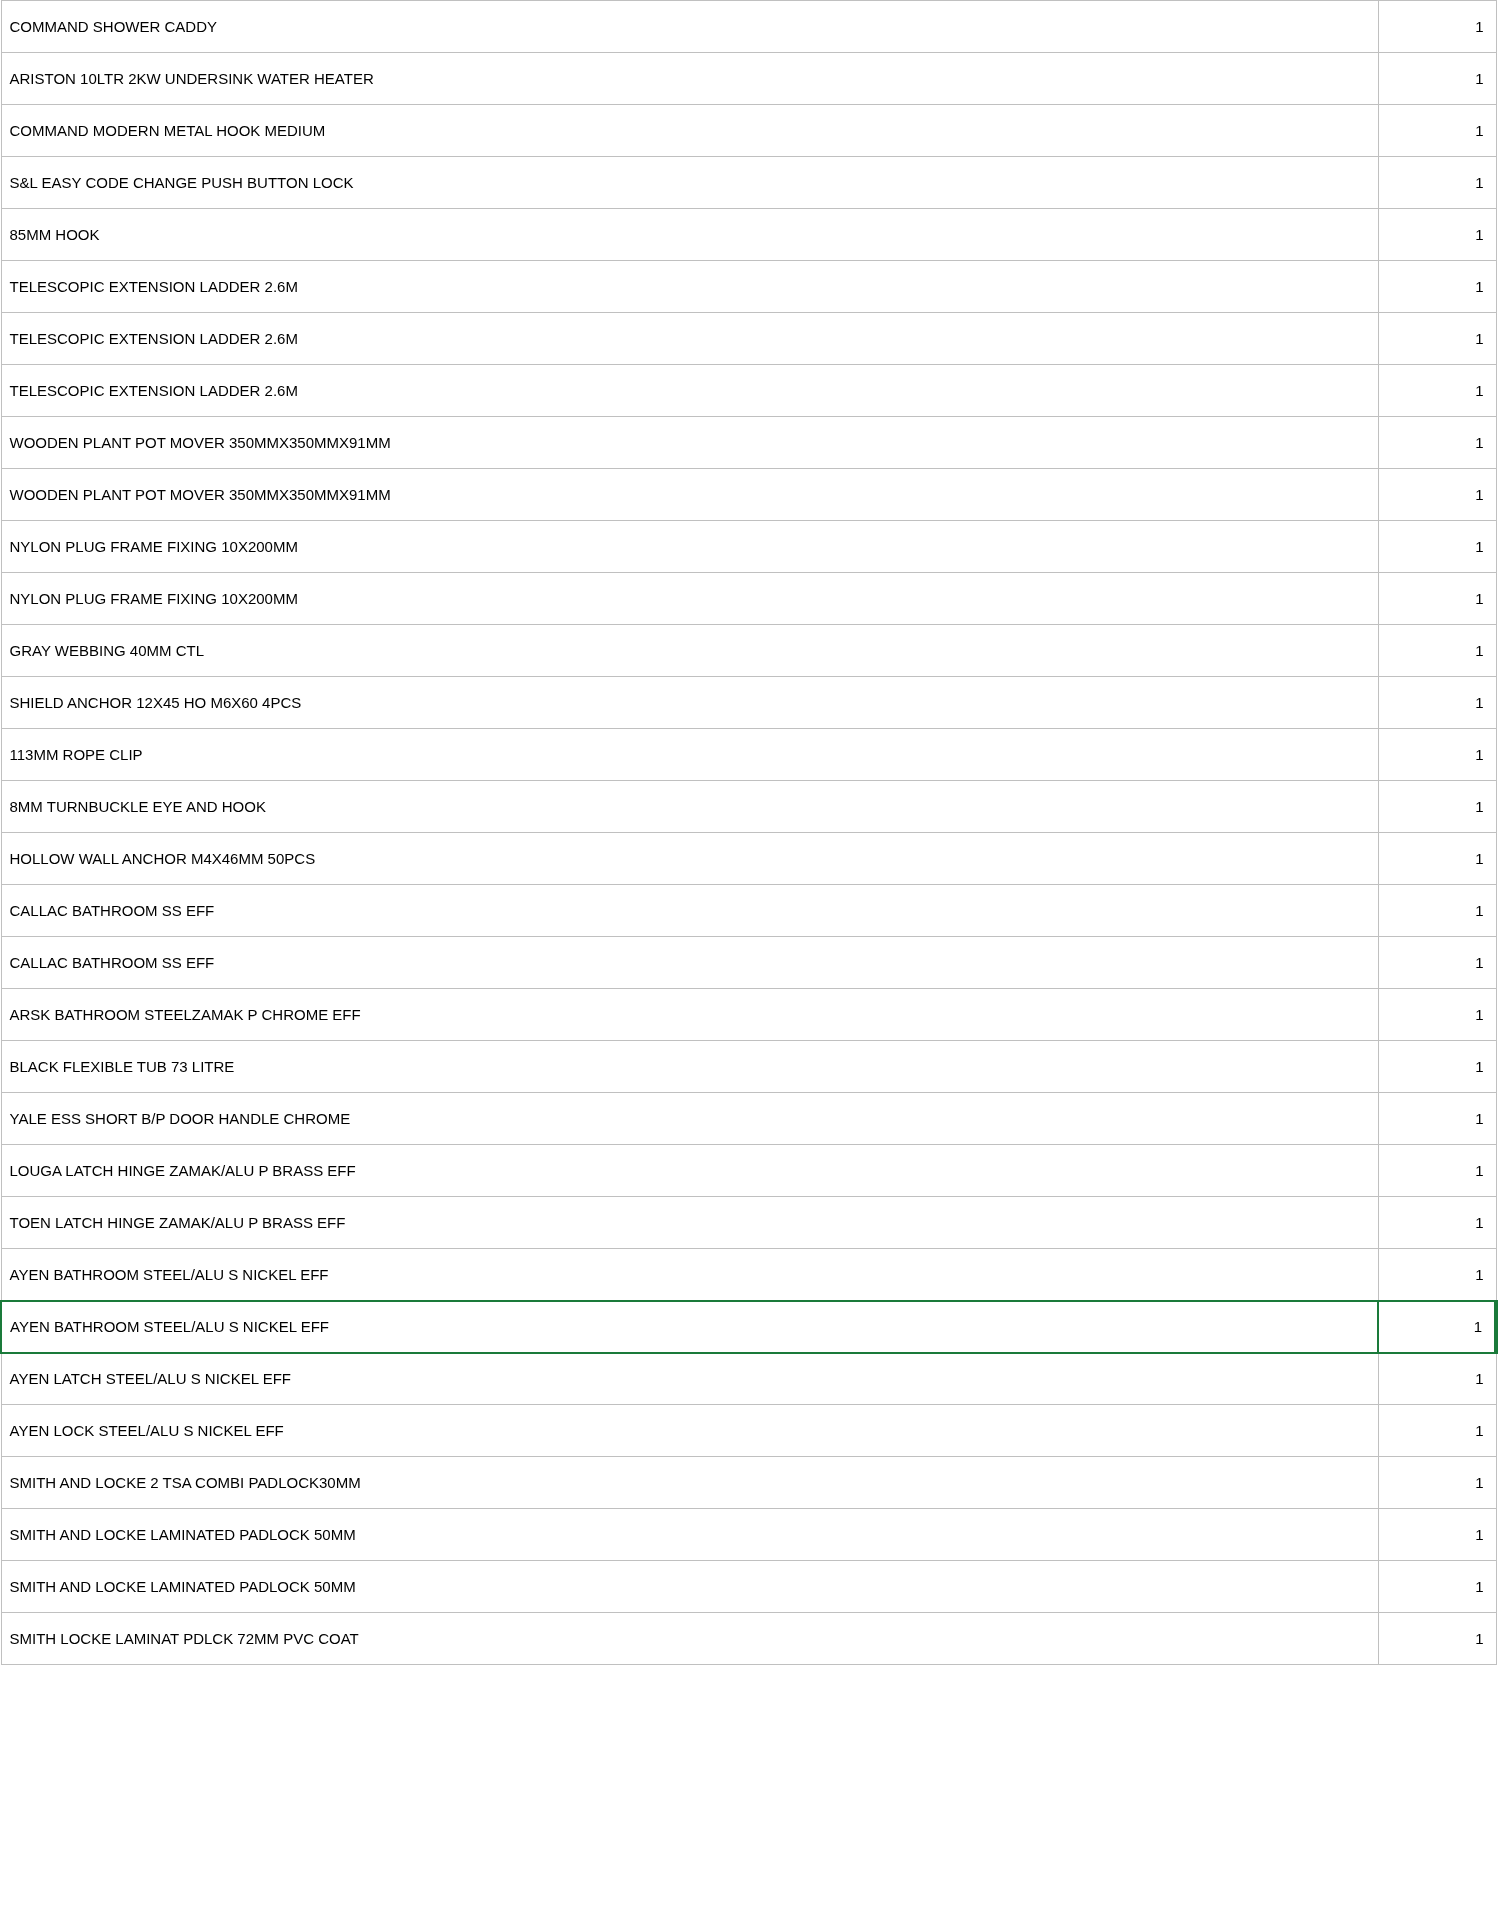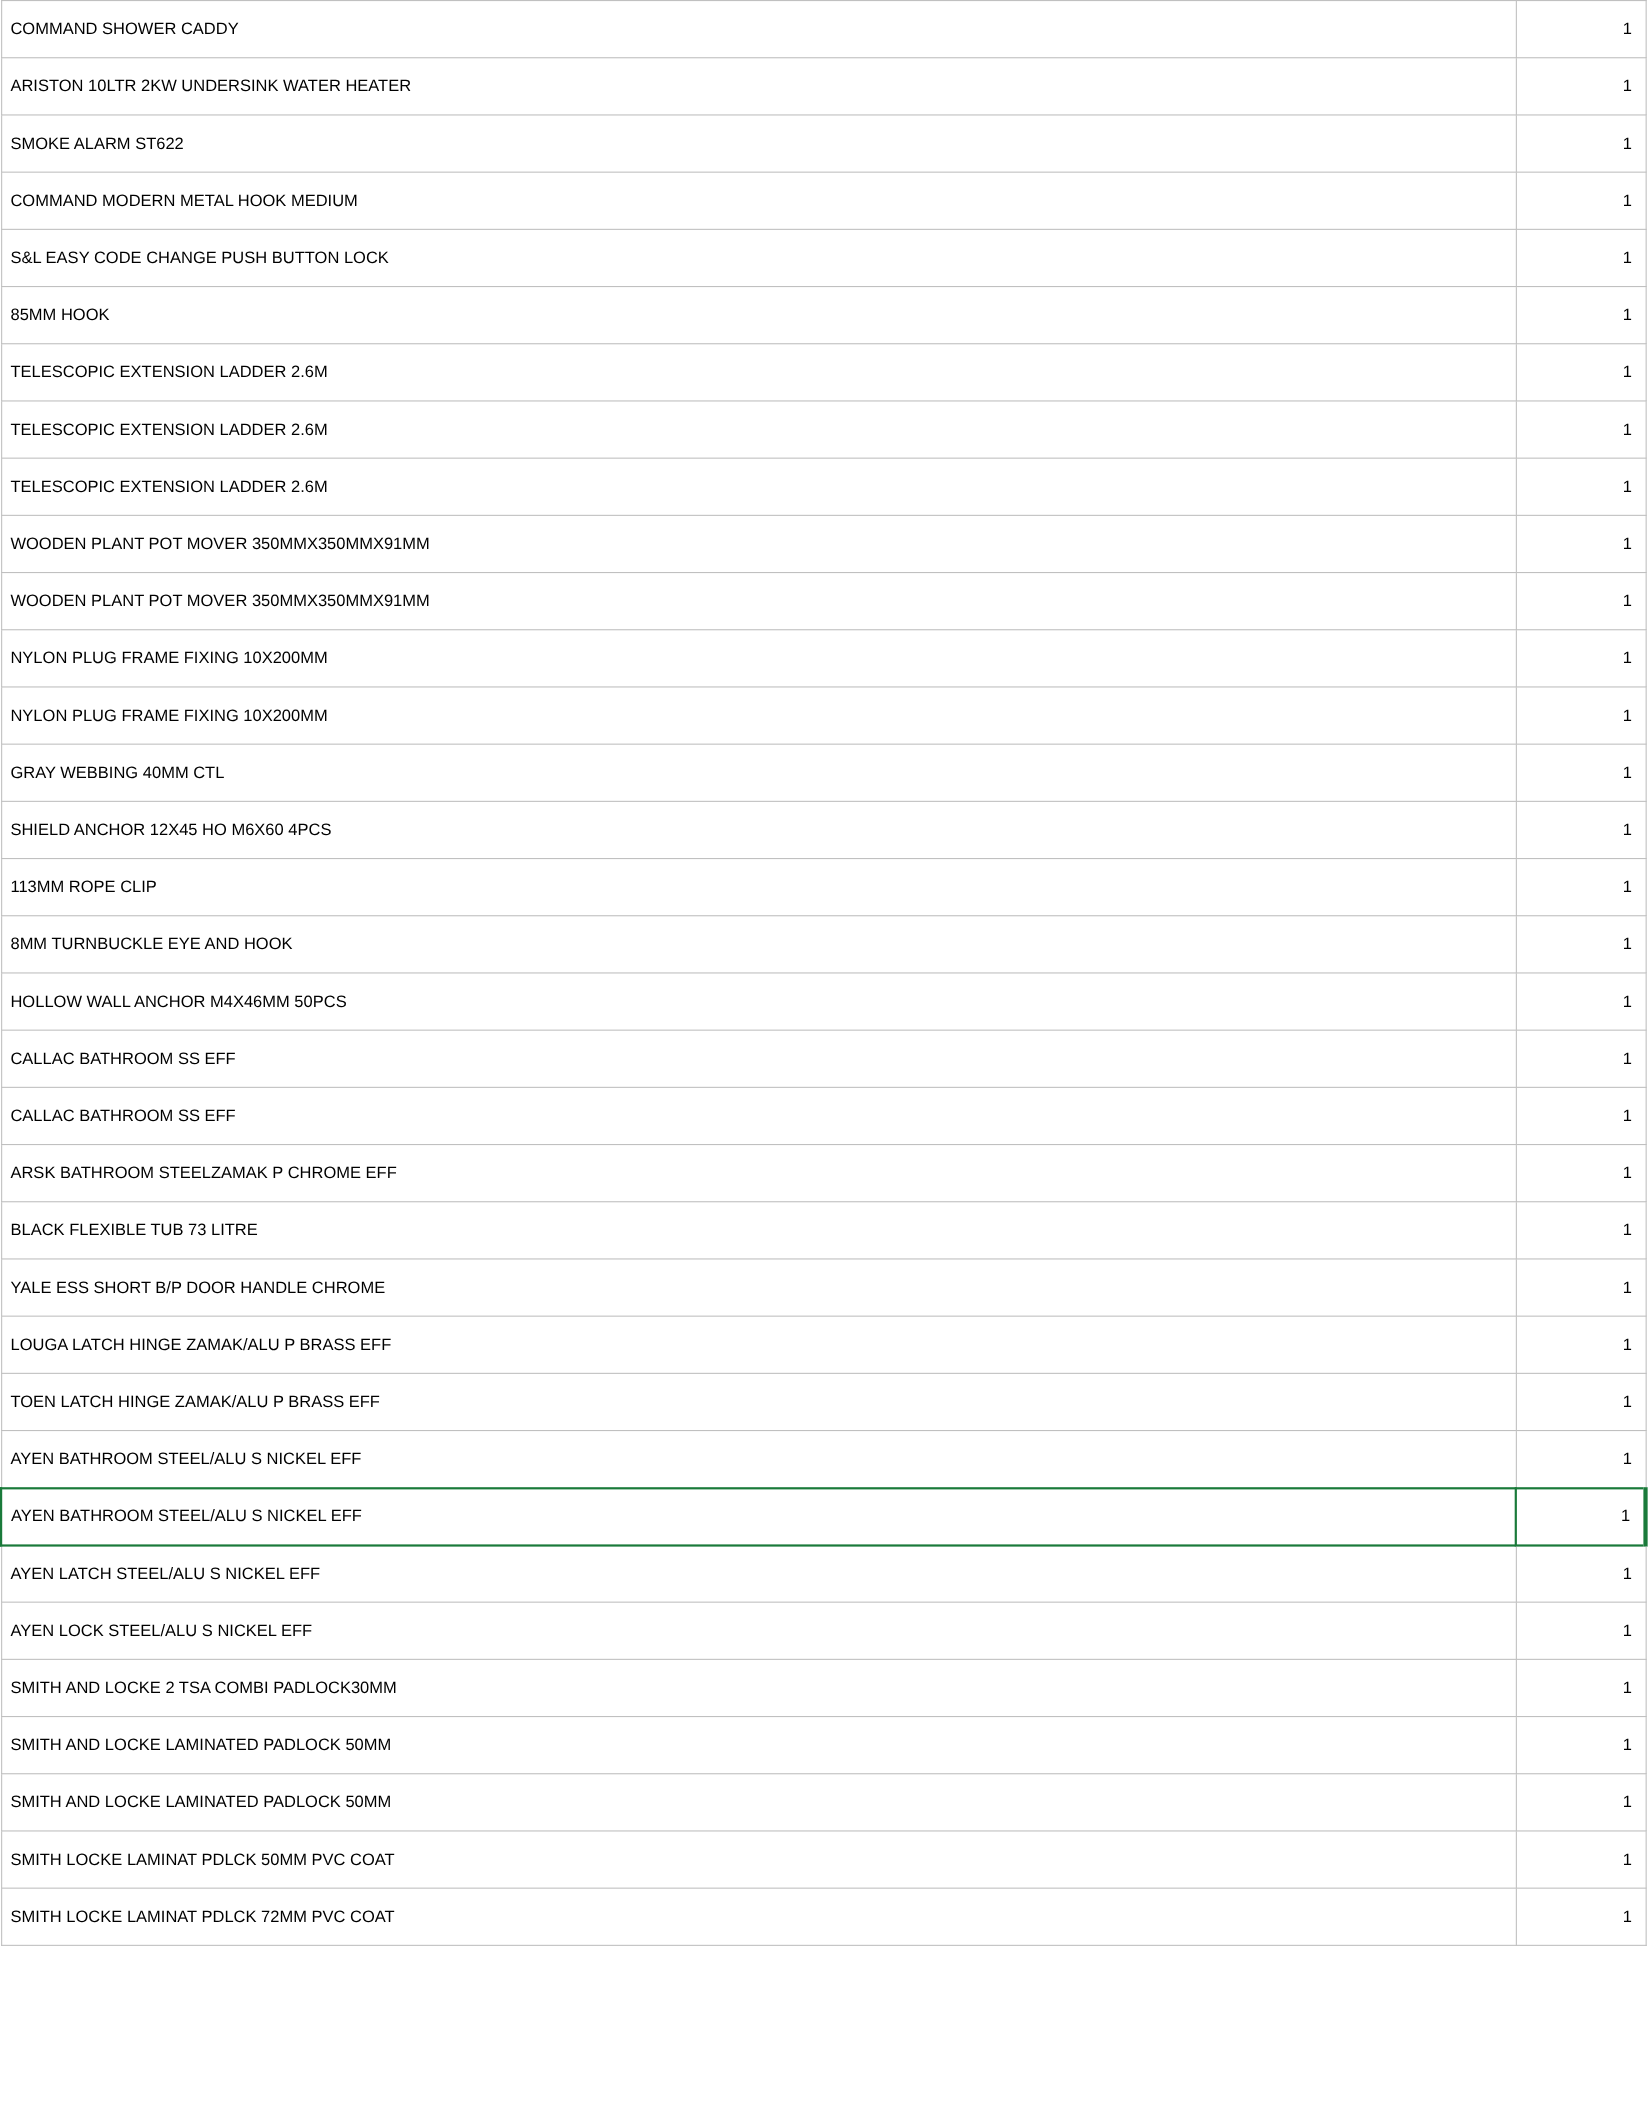--- a/index.html
+++ b/index.html
@@ -49,24 +49,20 @@
 
 <div class="table-container">
   <table>
     <tbody id="table-body">
     <tr>
           <td class="col-name">COMMAND SHOWER CADDY</td>
           <td class="col-qty">1</td>
         </tr>
         <tr>
           <td class="col-name">ARISTON 10LTR 2KW UNDERSINK WATER HEATER</td>
-          <td class="col-qty">1</td>
-        </tr>
-        <tr>
-          <td class="col-name">SMOKE ALARM ST622</td>
           <td class="col-qty">1</td>
         </tr>
         <tr>
           <td class="col-name">COMMAND MODERN METAL HOOK  MEDIUM</td>
           <td class="col-qty">1</td>
         </tr>
         <tr>
           <td class="col-name">S&amp;L EASY CODE CHANGE PUSH BUTTON LOCK</td>
           <td class="col-qty">1</td>
         </tr>
@@ -172,22 +168,18 @@
         </tr>
         <tr>
           <td class="col-name">SMITH AND LOCKE LAMINATED PADLOCK 50MM</td>
           <td class="col-qty">1</td>
         </tr>
         <tr>
           <td class="col-name">SMITH AND LOCKE LAMINATED PADLOCK 50MM</td>
           <td class="col-qty">1</td>
         </tr>
         <tr>
-          <td class="col-name">SMITH LOCKE LAMINAT PDLCK 50MM PVC COAT</td>
-          <td class="col-qty">1</td>
-        </tr>
-        <tr>
           <td class="col-name">SMITH LOCKE LAMINAT PDLCK 72MM PVC COAT</td>
           <td class="col-qty">1</td>
         </tr>
       </tbody>
   </table>
 </div>
 
 </body></html>

